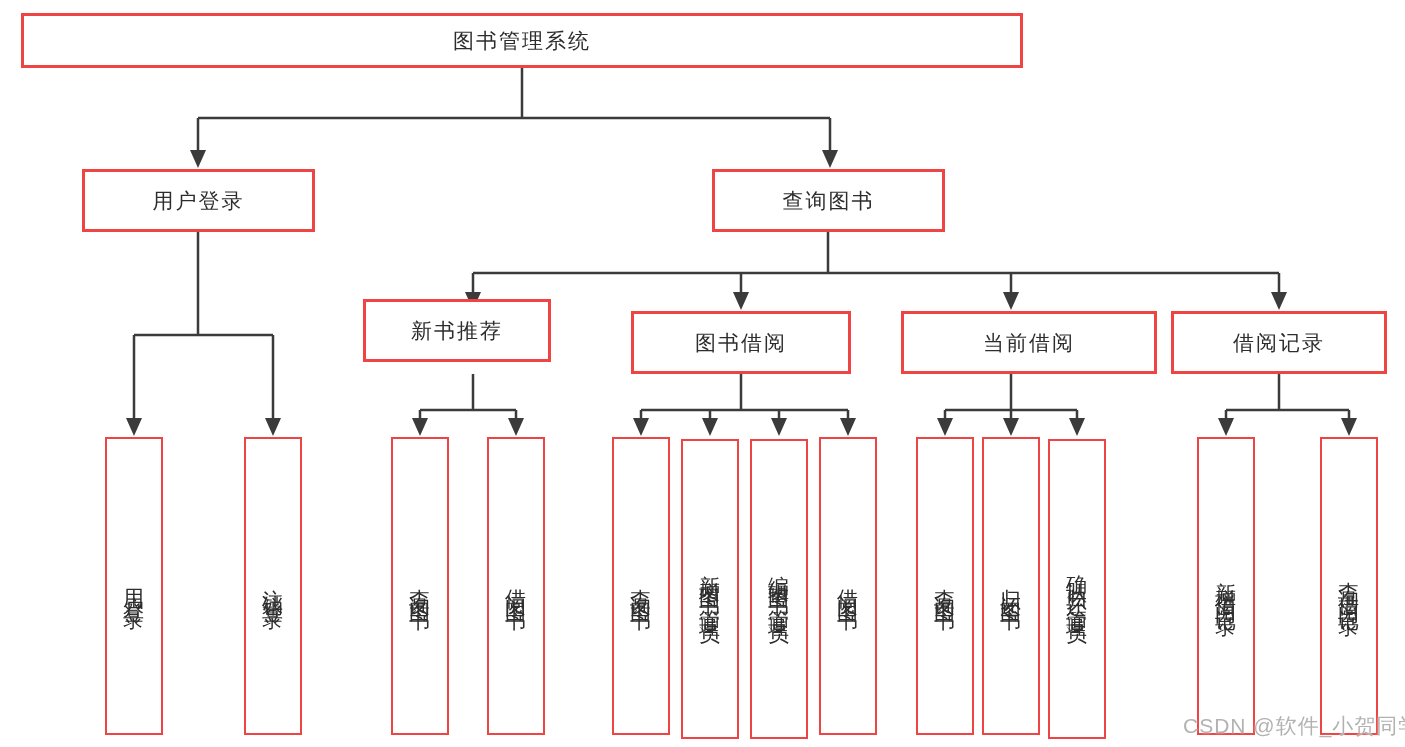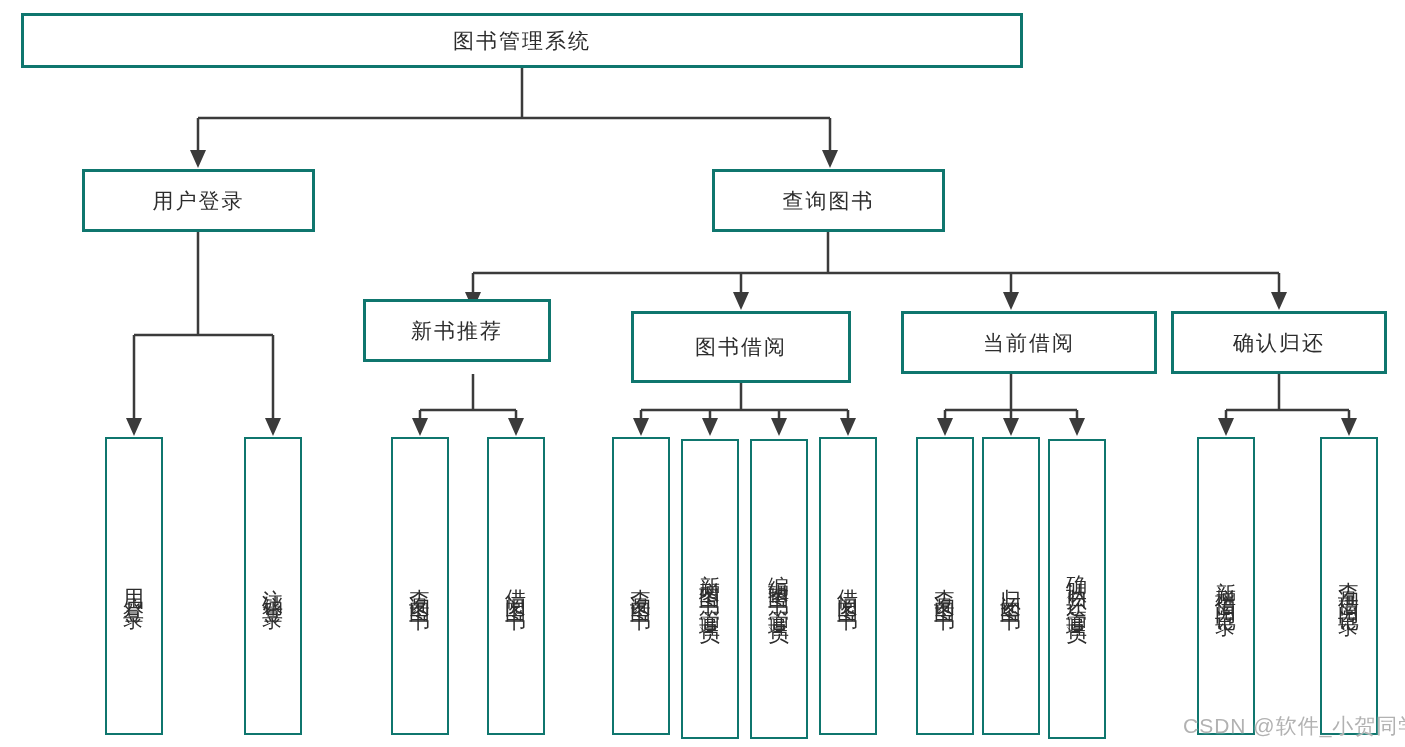--- a/index.html
+++ b/index.html
@@ -13,21 +13,21 @@
   }
   .connectors {
     position: absolute;
     left: 0; top: 0;
     width: 1405px; height: 747px;
     pointer-events: none;
   }
   .node {
     position: absolute;
     background: #ffffff;
-    border: 3px solid #0f766e;
+    border: 3px solid #ef4444;
     box-sizing: border-box;
     display: flex;
     align-items: center;
     justify-content: center;
     font-size: 21px;
     color: #2d2d2d;
     letter-spacing: 2px;
     text-align: center;
     line-height: 1.2;
   }
@@ -92,23 +92,23 @@
          M1218 418 L1234 418 L1226 436 Z
          M1341 418 L1357 418 L1349 436 Z"></path>
   </svg>
 
   <div class="node" style="left:21px; top:13px; width:1002px; height:55px;">图书管理系统</div>
 
   <div class="node" style="left:82px; top:169px; width:233px; height:63px;">用户登录</div>
   <div class="node" style="left:712px; top:169px; width:233px; height:63px;">查询图书</div>
 
   <div class="node" style="left:363px; top:299px; width:188px; height:63px;">新书推荐</div>
-  <div class="node" style="left:631px; top:311px; width:220px; height:72px;">图书借阅</div>
+  <div class="node" style="left:631px; top:311px; width:220px; height:63px;">图书借阅</div>
   <div class="node" style="left:901px; top:311px; width:256px; height:63px;">当前借阅</div>
-  <div class="node" style="left:1171px; top:311px; width:216px; height:63px;">确认归还</div>
+  <div class="node" style="left:1171px; top:311px; width:216px; height:63px;">借阅记录</div>
 
   <div class="node v" style="left:105px; top:437px; width:58px; height:298px;">用户登录</div>
   <div class="node v" style="left:244px; top:437px; width:58px; height:298px;">注销登录</div>
 
   <div class="node v" style="left:391px; top:437px; width:58px; height:298px;">查询图书</div>
   <div class="node v" style="left:487px; top:437px; width:58px; height:298px;">借阅图书</div>
 
   <div class="node v" style="left:612px; top:437px; width:58px; height:298px;">查询图书</div>
   <div class="node v" style="left:681px; top:439px; width:58px; height:300px;">新增图书（管理员）</div>
   <div class="node v" style="left:750px; top:439px; width:58px; height:300px;">编辑图书（管理员）</div>

